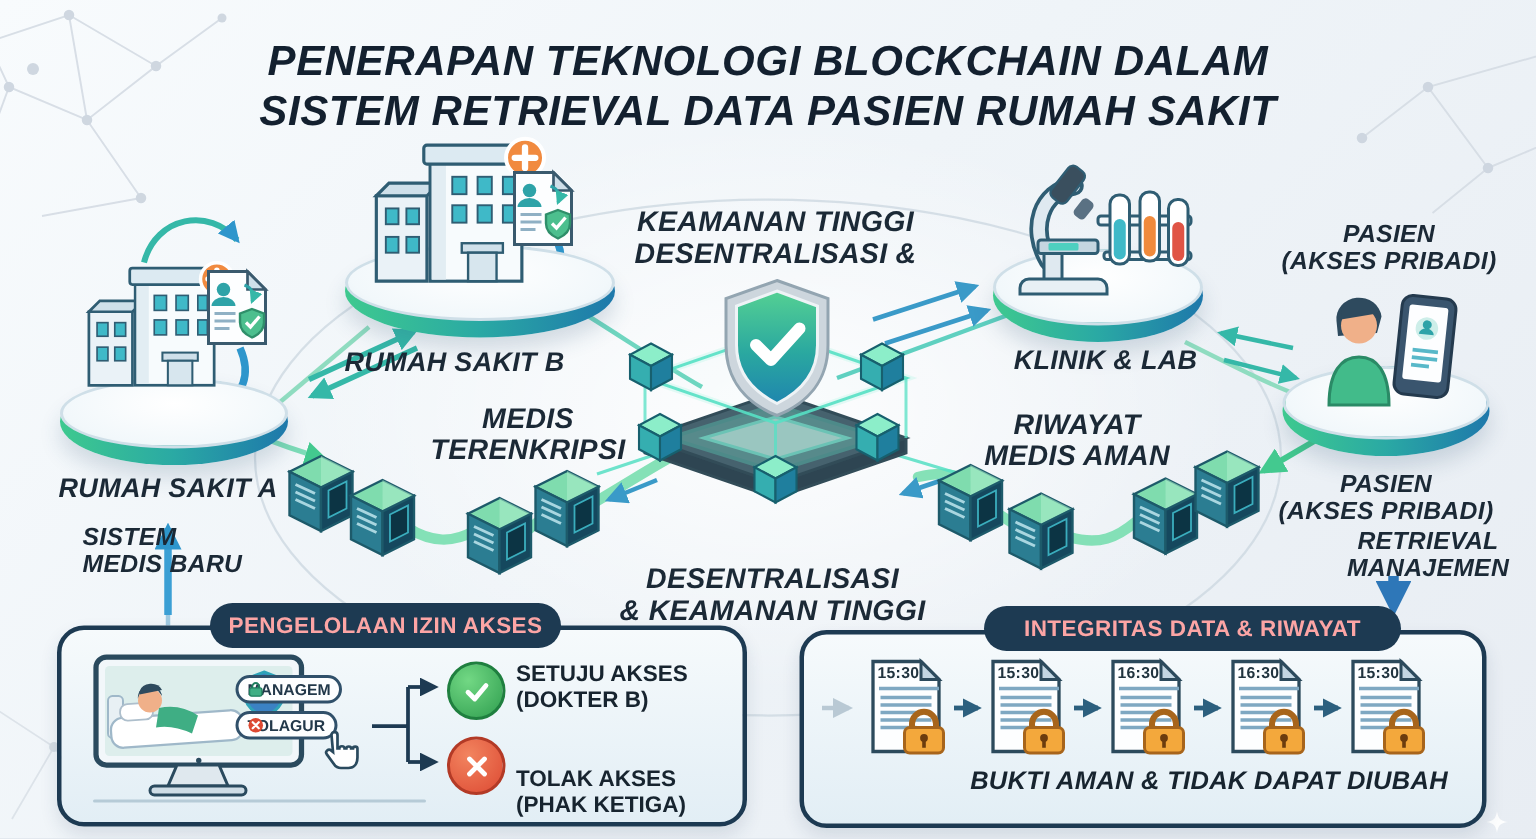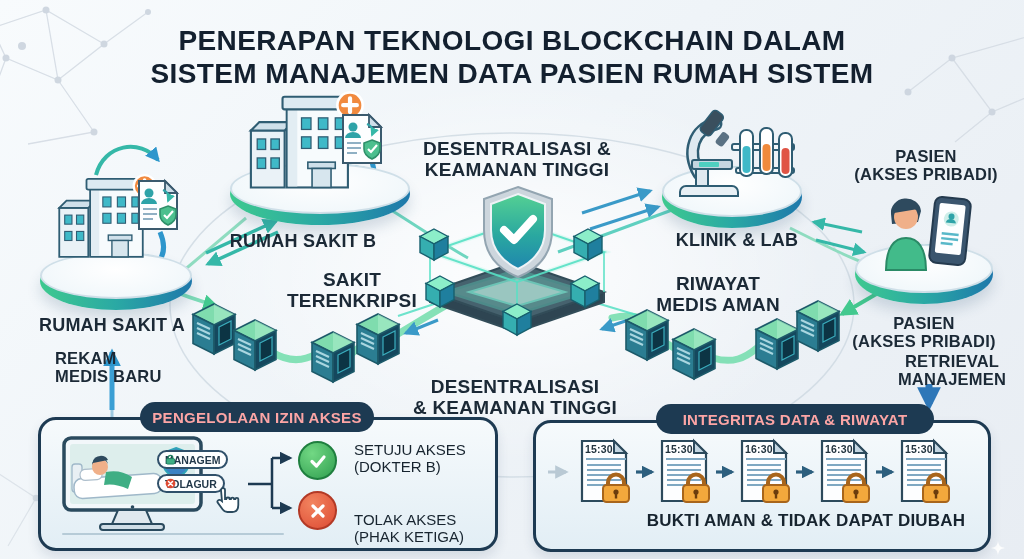--- a/index.html
+++ b/index.html
@@ -1,21 +1,21 @@
 <!DOCTYPE html>
 <html><head>
 <meta charset="utf-8">
 <style>
   html,body{margin:0;padding:0;}
   body{font-family:"Liberation Sans", sans-serif; background:#dfe5ec;}
   #stage{position:relative;width:1024px;height:559px;overflow:hidden;
          background:linear-gradient(135deg,#f8fbfd 0%,#eff4f8 45%,#e8edf3 100%);}
   svg{position:absolute;display:block;}
   .lbl{position:absolute;font-weight:800;color:#1b2936;text-align:center;
-       transform:translateX(-50%);line-height:1.1;white-space:nowrap;letter-spacing:.2px;}
+       transform:translateX(-50%);line-height:1.1;white-space:nowrap;letter-spacing:.2px;font-style:italic;}
   .lbl span{display:block;}
   .left-align{transform:none;text-align:left;}
   .title{font-size:28px;color:#13202f;letter-spacing:.4px;}
   .node-lbl{font-size:18px;}
   .ann-lbl{font-size:19px;}
   .sm-lbl{font-size:16.5px;}
   .platform{position:absolute;border-radius:50%;
             background:linear-gradient(90deg,#3ec98f 0%,#2aa9a4 50%,#1e78ab 100%);
             box-shadow:0 8px 14px rgba(40,80,110,.18);}
   .plat-top{position:absolute;left:0;right:0;top:0;bottom:11px;border-radius:50%;
@@ -28,21 +28,21 @@
         font-weight:800;font-size:15px;text-align:center;letter-spacing:.3px;
         display:flex;align-items:center;justify-content:center;}
   .btnchip{position:absolute;height:19px;background:#fdfeff;border:2px solid #30506a;
            border-radius:10px;display:flex;align-items:center;gap:4px;padding:0 6px;
            font-size:10.5px;font-weight:800;color:#22384a;box-sizing:border-box;}
   .circle{position:absolute;width:35px;height:35px;border-radius:50%;display:flex;
           align-items:center;justify-content:center;}
   .circle.ok{background:radial-gradient(circle at 35% 30%,#72d884,#2f9e4f);border:2px solid #1f7f3f;}
   .circle.no{background:radial-gradient(circle at 35% 30%,#f2845f,#dd4a33);border:2px solid #b33a26;}
   .ts{position:absolute;font-size:10.5px;font-weight:800;color:#22343f;letter-spacing:.2px;}
-  .result-lbl{position:absolute;font-weight:400;font-size:15px;color:#17242f;line-height:1.1;margin-left:10px;}
+  .result-lbl{position:absolute;font-weight:700;font-size:15px;color:#17242f;line-height:1.1;}
   .result-lbl span{display:block;}
   .deskline{position:absolute;height:2px;background:#b6cbd7;border-radius:2px;}
 </style>
 </head>
 <body>
 
 <div id="stage">
 
   <svg width="1024" height="559" viewBox="0 0 1024 559" style="left:0;top:0">
     <defs>
@@ -387,48 +387,48 @@
   <svg style="left:794px;top:298px" width="48" height="56" viewBox="0 0 48 56">
       <polygon points="24,3 45,13.5 24,24 3,13.5" fill="#7fdcae" stroke="#1d5a6a" stroke-width="1.6"></polygon>
       <polygon points="24,3 45,13.5 24,24" fill="#a9ecc8" opacity=".6"></polygon>
       <polygon points="3,13.5 24,24 24,53 3,42.5" fill="#2b7d92" stroke="#1d5a6a" stroke-width="1.6"></polygon>
       <polygon points="45,13.5 24,24 24,53 45,42.5" fill="#15485e" stroke="#1d5a6a" stroke-width="1.6"></polygon>
       <path d="M7,22 L20,28 M7,27 L20,33 M7,32 L20,38" stroke="#bfe6ee" stroke-width="2" opacity=".85"></path>
       <polygon points="29,26 41,20 41,38 29,44" fill="#0c3242" stroke="#3fb9c8" stroke-width="1.2" opacity=".9"></polygon>
     </svg>
 
   <div class="lbl title" style="left:512px;top:26px">PENERAPAN TEKNOLOGI BLOCKCHAIN DALAM</div>
-  <div class="lbl title" style="left:512px;top:59px">SISTEM MANAJEMEN DATA PASIEN RUMAH SISTEM</div>
+  <div class="lbl title" style="left:512px;top:59px">SISTEM RETRIEVAL DATA PASIEN RUMAH SAKIT</div>
 
   <div class="lbl node-lbl" style="left:303px;top:232px">RUMAH SAKIT B</div>
   <div class="lbl node-lbl" style="left:112px;top:316px">RUMAH SAKIT A</div>
   <div class="lbl node-lbl" style="left:737px;top:231px">KLINIK &amp; LAB</div>
   <div class="lbl sm-lbl" style="left:926px;top:147px">
     <span>PASIEN</span>
     <span>(AKSES PRIBADI)</span>
   </div>
   <div class="lbl sm-lbl" style="left:924px;top:314px">
     <span>PASIEN</span>
     <span>(AKSES PRIBADI)</span>
   </div>
 
   <div class="lbl sm-lbl left-align" style="left:55px;top:349px">
-    <span>REKAM</span>
+    <span>SISTEM</span>
     <span>MEDIS BARU</span>
   </div>
   <div class="lbl ann-lbl" style="left:517px;top:139px">
+    <span>KEAMANAN TINGGI</span>
     <span>DESENTRALISASI &amp;</span>
-    <span>KEAMANAN TINGGI</span>
   </div>
   <div class="lbl ann-lbl" style="left:515px;top:377px">
     <span>DESENTRALISASI</span>
     <span>&amp; KEAMANAN TINGGI</span>
   </div>
   <div class="lbl ann-lbl" style="left:352px;top:270px">
-    <span>SAKIT</span>
+    <span>MEDIS</span>
     <span>TERENKRIPSI</span>
   </div>
   <div class="lbl ann-lbl" style="left:718px;top:274px">
     <span>RIWAYAT</span>
     <span>MEDIS AMAN</span>
   </div>
   <div class="lbl sm-lbl" style="left:952px;top:352px">
     <span>RETRIEVAL</span>
     <span>MANAJEMEN</span>
   </div>

